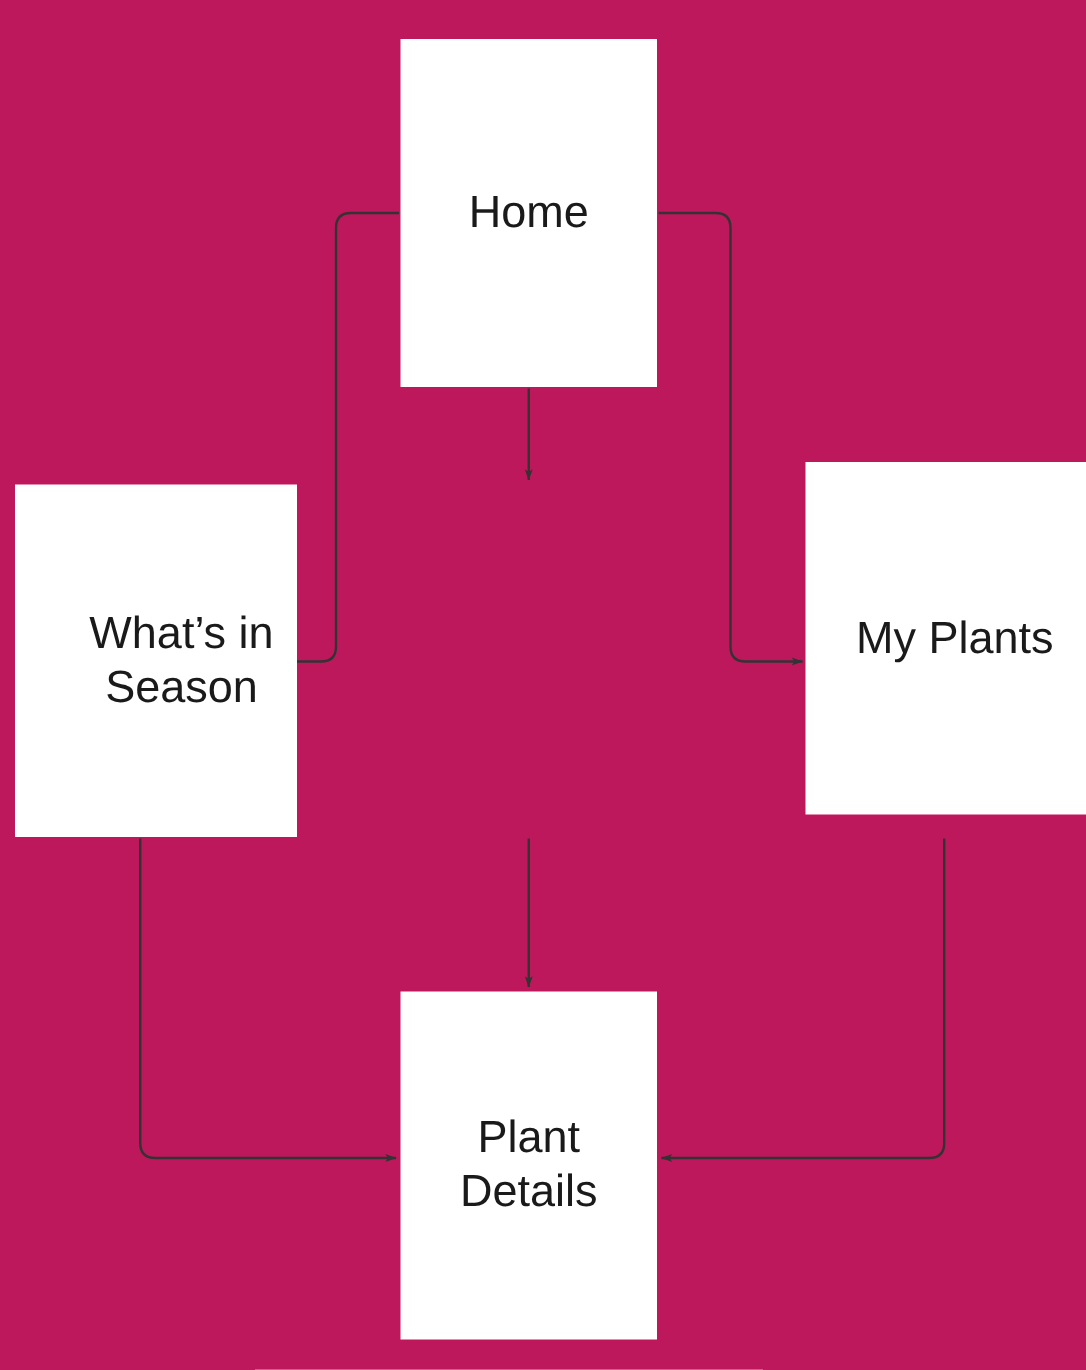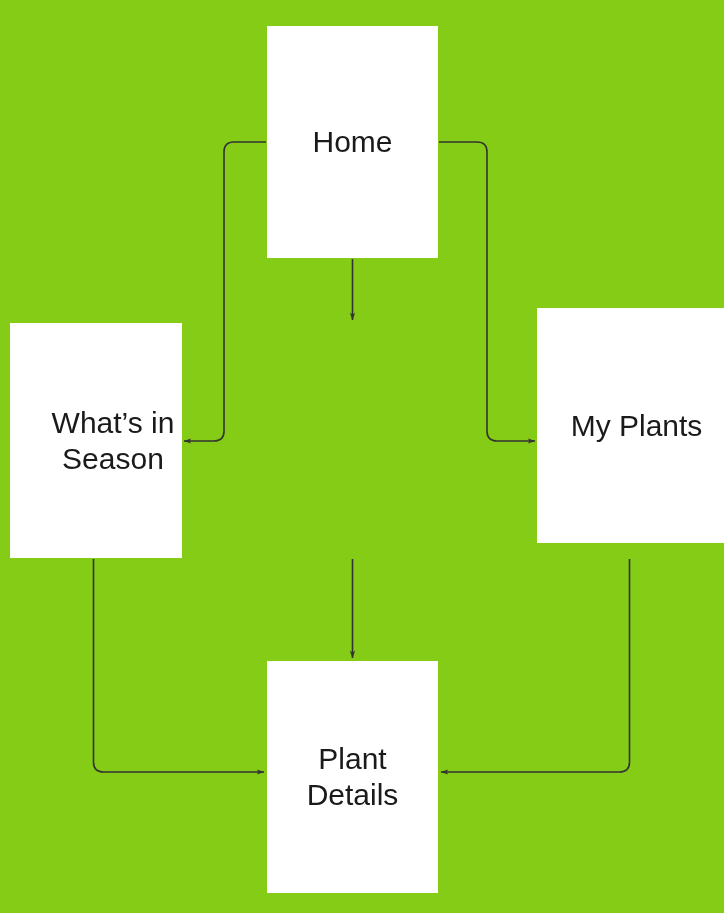--- a/index.html
+++ b/index.html
@@ -11,21 +11,21 @@
     width: 724px;
     height: 913px;
     background: #e2e2e2;
     font-family: "Liberation Sans", sans-serif;
     overflow: hidden;
   }
   #canvas {
     position: relative;
     width: 724px;
     height: 913px;
-    background: #84cc16;
+    background: #be185d;
   }
   .edges {
     position: absolute;
     left: 0;
     top: 0;
     width: 724px;
     height: 913px;
     pointer-events: none;
   }
   .node {
@@ -43,21 +43,21 @@
     line-height: 36px;
     color: #1a1a1a;
     text-align: center;
     white-space: pre-line;
     letter-spacing: 0px;
     padding: 0 6px;
   }
 
   
   #node-home          { left: 267px; top: 26px;  width: 171px; height: 232px; }
-  #node-whats-in-season { left: 10px;  top: 323px; width: 172px; height: 235px; padding-left: 34px; }
+  #node-whats-in-season { left: 10px;  top: 323px; width: 188px; height: 235px; padding-left: 34px; }
   #node-find-a-plant  { left: 267px; top: 323px; width: 171px; height: 235px; }
   #node-my-plants     { left: 537px; top: 308px; width: 199px; height: 235px; }
   #node-plant-details { left: 267px; top: 661px; width: 171px; height: 232px; }
 </style>
 </head>
 <body>
 
 <div id="canvas">
 
   <svg class="edges" width="724" height="913" viewBox="0 0 724 913" xmlns="http://www.w3.org/2000/svg">

